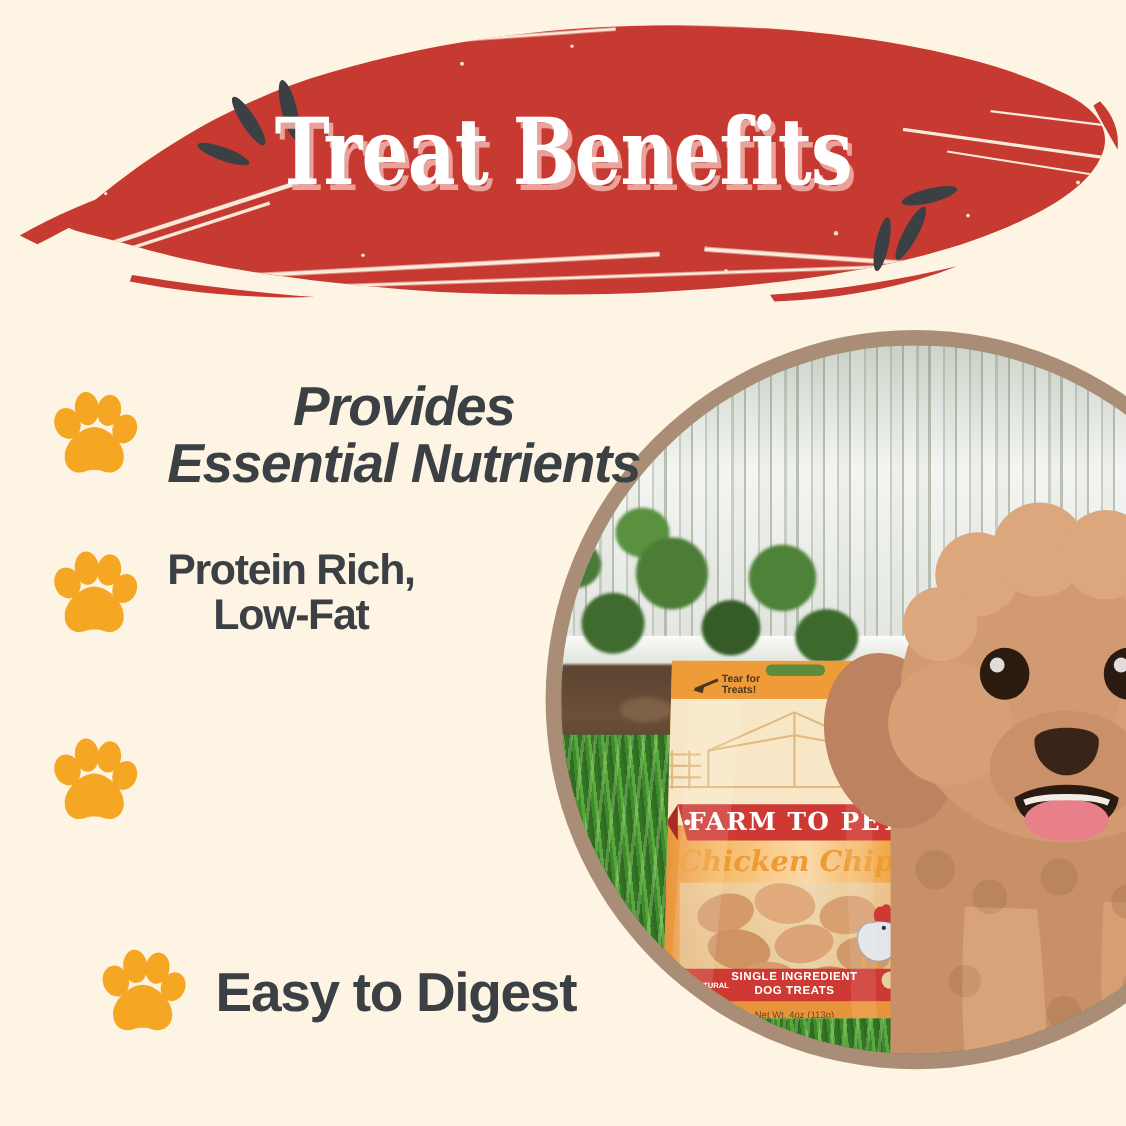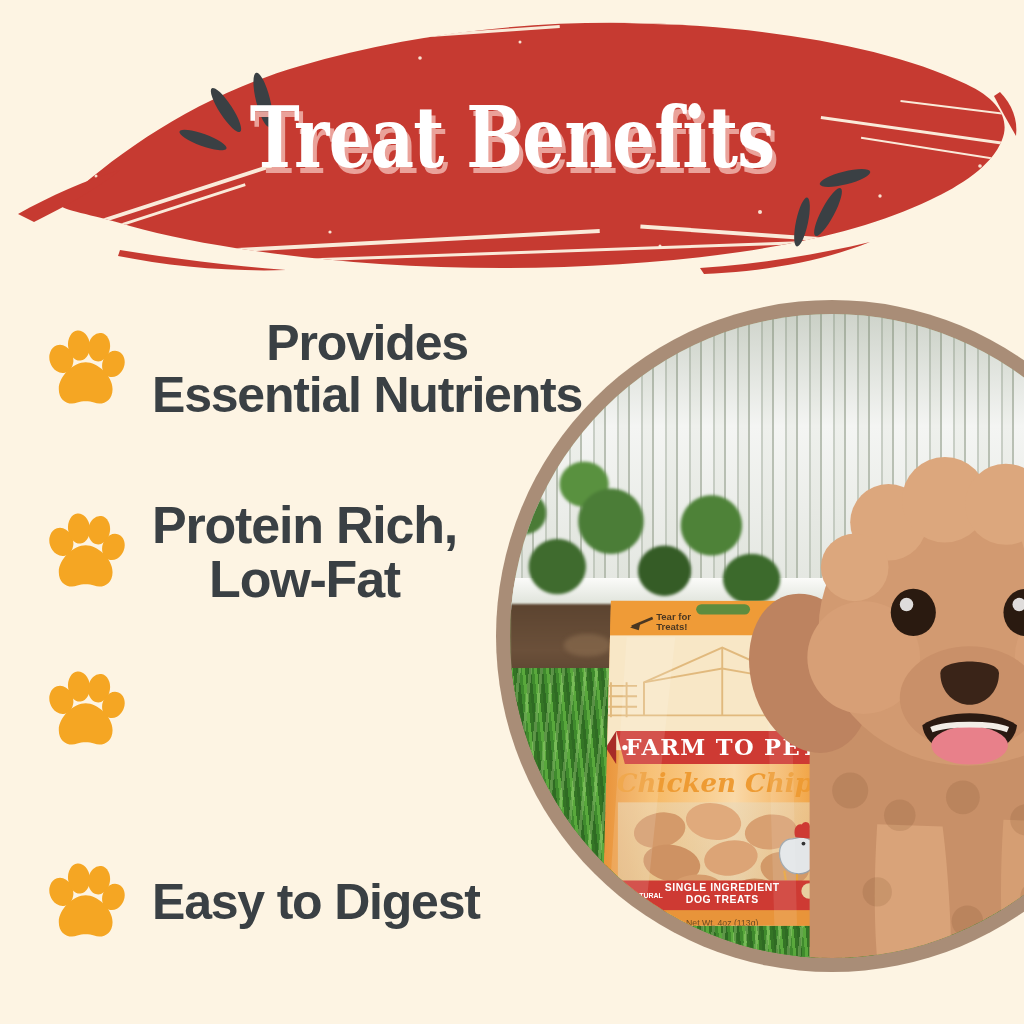--- a/index.html
+++ b/index.html
@@ -121,30 +121,30 @@
   #pack { left:12%; bottom:4%; width:42%; height:54%; }
 
   
   #benefits { position:absolute; left:0; top:300px; width:660px; z-index:4; }
   .benefit { display:flex; align-items:center; position:absolute; left:0; }
   .paw { width:84px; height:84px; flex:0 0 84px; margin-left:42px; }
   .btext {
     margin-left:26px;
     color:#3A4044;
     font-weight:bold;
-    font-size:52px;
+    font-size:39px;
     line-height:1.04;
     letter-spacing:-1.2px;
     white-space:pre-line;
     text-align:center;
   }
-  #b0 { top:17px;  }
+  #b0 { top:43px;font-style:italic;  }
   #b1 { top:198px; }
   #b2 { top:368px; }
-  #b3 { top:560px; }
+  #b3 { top:560px;margin-left:44px; }
   #b0 .btext { font-size:50px; }
   #b3 .btext { font-size:50px; }
 </style>
 </head>
 <body>
 
 <div id="banner">
   <svg width="1024" height="290" viewBox="0 0 1024 290">
     <defs>
       <clipPath id="brushclip">

